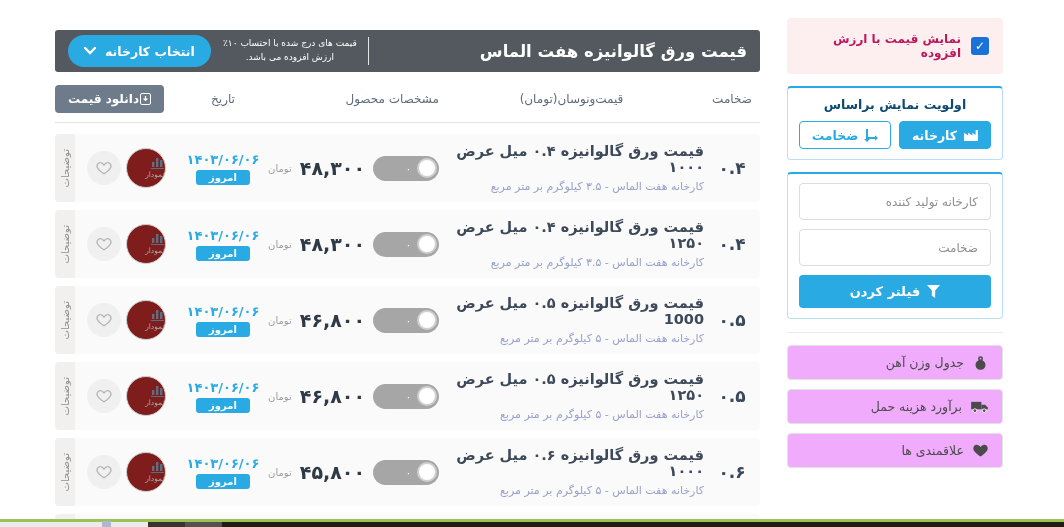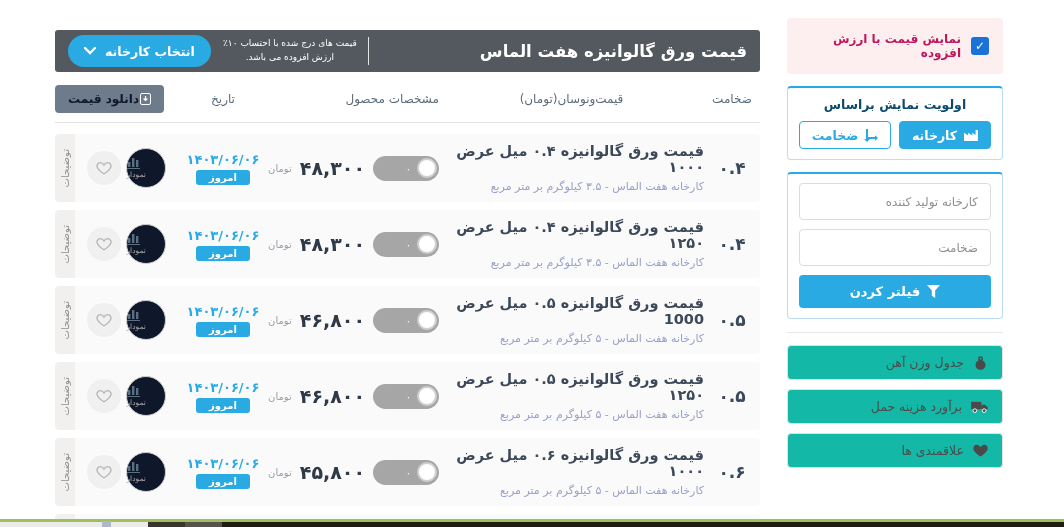--- a/index.html
+++ b/index.html
@@ -23,21 +23,21 @@
   .prio-btn.active { background:#29aae3; color:#fff; border:1px solid #29aae3; }
   .prio-btn.ghost { background:#fff; color:#29aae3; border:1px solid #29aae3; }
   .side-input { width:100%; height:37px; border:1px solid #dcdcdc; border-radius:4px; font-size:12px;
     color:#555; padding:0 12px; text-align:right; margin-bottom:9px; outline:none;
     font-family:"DejaVu Sans","Liberation Sans",sans-serif; }
   .side-input::placeholder { color:#8f8f8f; }
   .filter-btn { width:100%; height:33px; background:#29aae3; border:none; border-radius:4px; color:#fff;
     font-size:13px; font-weight:bold; display:flex; align-items:center; justify-content:center; gap:7px;
     cursor:pointer; font-family:inherit; }
   .side-divider { border-top:1px solid #eaeaea; margin:13px 0 12px; }
-  .side-link { height:35px; border:1px solid #e2e2e2; border-radius:4px; margin-bottom:9px; background:#14b8a6;
+  .side-link { height:35px; border:1px solid #e2e2e2; border-radius:4px; margin-bottom:9px; background:#f0abfc;
     display:flex; align-items:center; gap:9px; padding:0 14px; font-size:12.5px; color:#4a4a4a;
     cursor:pointer; }
   .side-link svg { flex-shrink:0; }
 
   
   main { flex:1; min-width:0; }
   .page-head { margin-top:12px; height:42px; background:#54595f; border-radius:3px; display:flex;
     align-items:center; padding:0 13px; }
   .page-title { font-size:16.5px; font-weight:bold; color:#fff; }
   .head-left { margin-right:auto; display:flex; align-items:center; gap:10px; }
@@ -47,21 +47,21 @@
     color:#fff; font-size:12.5px; font-weight:bold; display:flex; align-items:center; gap:9px;
     cursor:pointer; font-family:inherit; }
 
   .grid { display:grid; grid-template-columns:56px 1fr 170px 92px 102px 20px; align-items:center; }
   .thead { margin-top:13px; padding-bottom:9px; border-bottom:1px solid #e3e3e3; }
   .th { font-size:12px; color:#5d6c7b; }
   .th-thick { text-align:center; }
   .th-prod { text-align:right; padding-left:14px; }
   .th-price,.th-date { text-align:center; }
   .dl-btn { grid-column:5/7; justify-self:end; background:#6e7b8a; border:none; border-radius:4px;
-    height:28px; padding:0 13px; color:#0f172a; font-size:12px; font-weight:bold; display:flex;
+    height:28px; padding:0 13px; color:#ffffff; font-size:12px; font-weight:bold; display:flex;
     align-items:center; gap:1px; cursor:pointer; font-family:inherit; }
 
   .rows { margin-top:11px; }
   .row { height:68px; background:#fafafa; border-radius:4px; margin-bottom:8px; overflow:hidden; }
   .c-thick { text-align:center; font-size:17px; font-weight:bold; color:#39485a; }
   .c-prod { text-align:right; }
   .prod-title { font-size:14.5px; font-weight:bold; color:#3d4858; cursor:pointer; }
   .prod-sub { font-size:11px; color:#98a0cb; margin-top:5px; cursor:pointer; }
   .c-price { display:flex; align-items:center; gap:8px; }
   .fluct-pill { position:relative; width:66px; height:25px; background:#a6a6a6; border-radius:13px;
@@ -69,22 +69,22 @@
   .fluct-knob { position:absolute; top:50%; right:2px; transform:translateY(-50%); width:20px; height:20px;
     border-radius:50%; background:#fff; border:2px solid #cfcfcf; }
   .fluct-num { position:absolute; top:50%; right:28px; transform:translateY(-50%); color:#fff; font-size:10px; }
   .price-num { font-size:19px; font-weight:bold; color:#2f3a47; }
   .price-unit { font-size:10px; color:#9aa0a6; }
   .c-date { display:flex; flex-direction:column; align-items:center; gap:3px; }
   .date-val { font-size:13px; font-weight:bold; color:#29aae3; direction:ltr; cursor:pointer; }
   .today-badge { background:#29aae3; color:#fff; font-size:10px; font-weight:bold; border-radius:3px;
     padding:2px 13px; }
   .c-actions { display:flex; align-items:center; justify-content:center; gap:5px; }
-  .chart-btn { width:40px; height:40px; border-radius:50%; background:#0f172a; border:1px solid #cfcfcf;
-    display:flex; flex-direction:column; align-items:flex-end; justify-content:center; cursor:pointer; }
+  .chart-btn { width:40px; height:40px; border-radius:50%; background:#7f1d1d; border:1px solid #cfcfcf;
+    display:flex; flex-direction:column; align-items:flex-start; justify-content:center; cursor:pointer; }
   .chart-btn span { font-size:7.5px; color:#a8a8a8; margin-top:1px; }
   .fav-btn { width:34px; height:34px; border-radius:50%; background:#f0f0f0; display:flex;
     align-items:center; justify-content:center; cursor:pointer; }
   .c-tab { background:#f1f0ee; height:68px; display:flex; align-items:center; justify-content:center;
     cursor:pointer; border-radius:4px 0 0 4px; }
   .c-tab span { writing-mode:vertical-rl; transform:rotate(180deg); font-size:10px; color:#8f8f8f; }
   .row.partial { height:68px; margin-bottom:0; }
 
   
   .green-line { position:absolute; left:0; top:519px; width:1064px; height:3px; background:#9bc158; }

